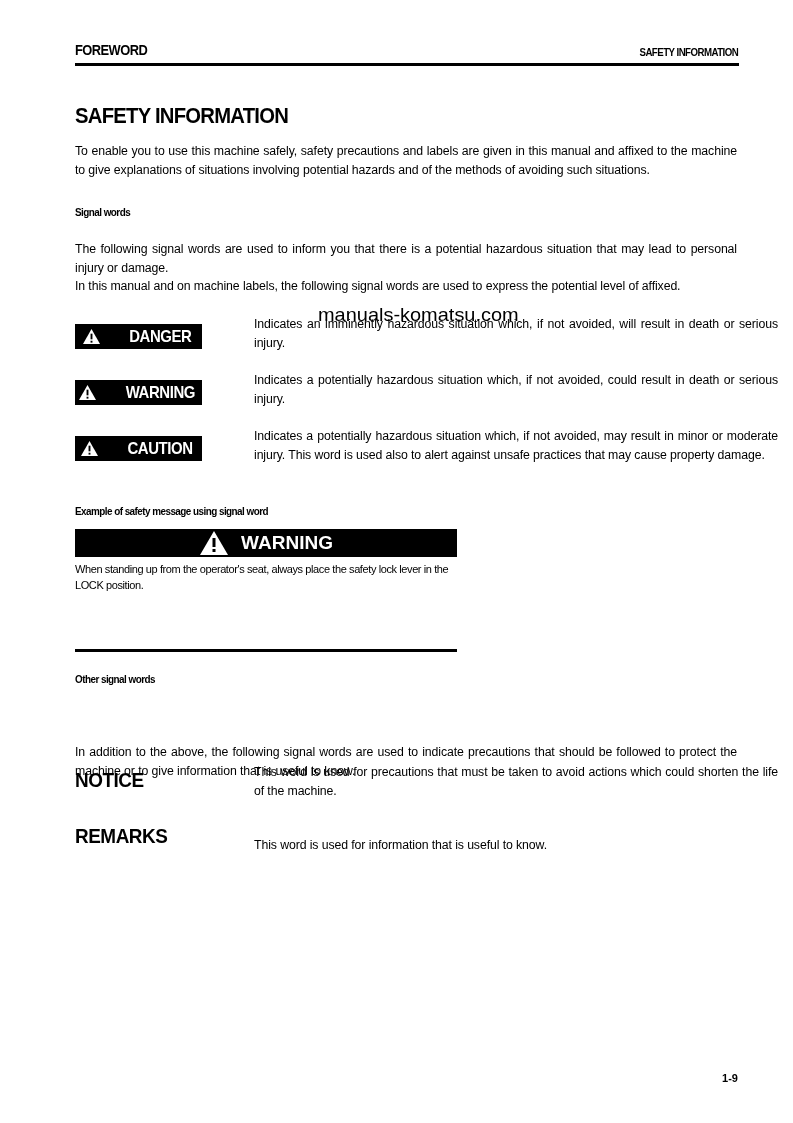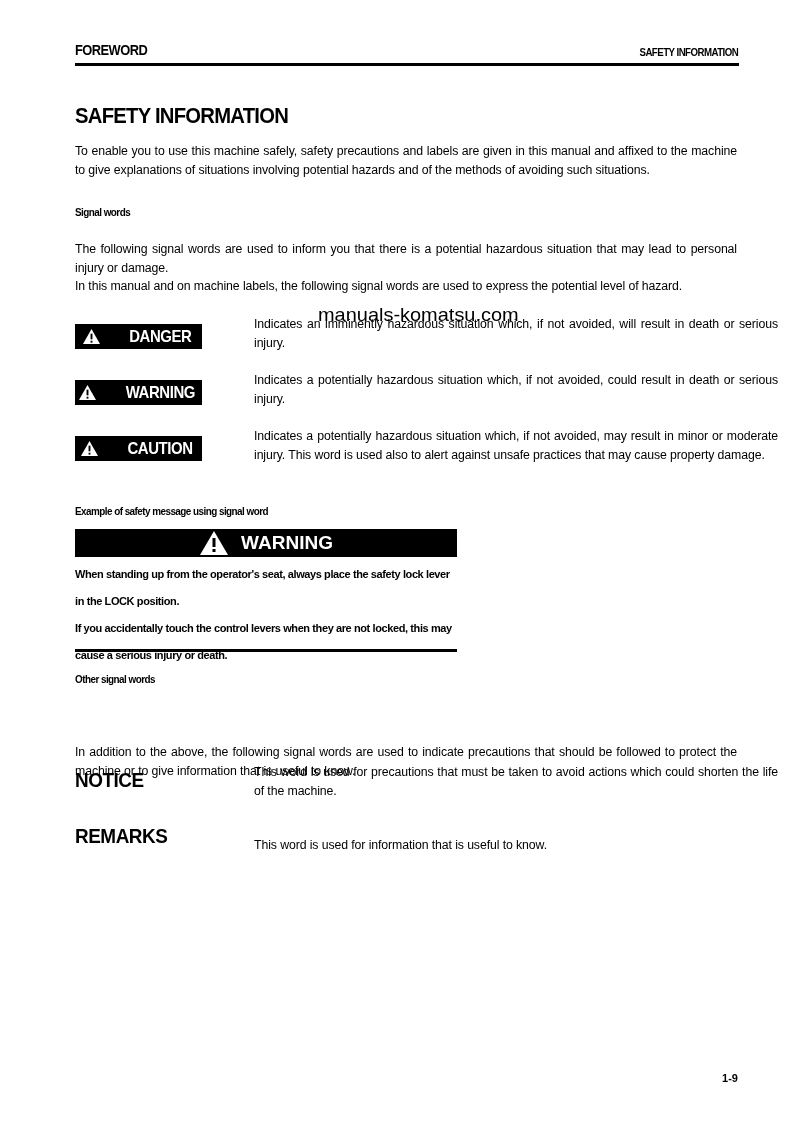--- a/index.html
+++ b/index.html
@@ -45,21 +45,21 @@
     letter-spacing: 0px; transform: scaleX(1.05); transform-origin: left;
   }
   .ex-box { left: 75px; top: 529px; width: 382px; }
   .ex-head {
     height: 28px; background: #000; color: #fff;
     display: flex; align-items: center; justify-content: center; gap: 12px;
     font-weight: bold; font-size: 19px;
   }
   .ex-head svg { width: 30px; height: 26px; }
   .ex-body {
-    font-size: 11px; font-weight: bold; line-height: 27px;
+    font-size: 11px; font-weight: normal; line-height: 16px;
     letter-spacing: -0.4px; margin-top: 4px;
   }
   .ex-rule { left: 75px; top: 649px; width: 382px; height: 3px; background: #000; }
   .sig {
     left: 75px; font-size: 21px; font-weight: bold; letter-spacing: -0.5px;
     transform: scaleX(0.9); transform-origin: left;
   }
   .pageno {
     right: 55px; top: 1072px; font-size: 11px; font-weight: bold;
   }
@@ -69,21 +69,21 @@
 
 <div class="abs hdr-left">FOREWORD</div>
 <div class="abs hdr-right">SAFETY INFORMATION</div>
 <div class="abs hdr-rule"></div>
 
 <div class="abs title">SAFETY INFORMATION</div>
 <div class="abs para" style="top:142px">To enable you to use this machine safely, safety precautions and labels are given in this manual and affixed to the machine to give explanations of situations involving potential hazards and of the methods of avoiding such situations.</div>
 
 <div class="abs sub" style="top:206px">Signal words</div>
 <div class="abs para" style="top:240px">The following signal words are used to inform you that there is a potential hazardous situation that may lead to personal injury or damage.</div>
-<div class="abs para" style="top:277px">In this manual and on machine labels, the following signal words are used to express the potential level of hazard.</div>
+<div class="abs para" style="top:277px">In this manual and on machine labels, the following signal words are used to express the potential level of affixed.</div>
 
 <div class="abs badge" style="top:324px">
   <svg viewBox="0 0 20 18">
       <path d="M10 1 L19 17 L1 17 Z" fill="#fff"></path>
       <rect x="9" y="6" width="2" height="6" fill="#000"></rect>
       <rect x="9" y="13.5" width="2" height="2" fill="#000"></rect>
     </svg>
   <span class="txt">DANGER</span>
 </div>
 <div class="abs desc" style="top:315px">Indicates an imminently hazardous situation which, if not avoided, will result in death or serious injury.</div>
@@ -115,21 +115,20 @@
   <div class="ex-head">
     <svg viewBox="0 0 30 26">
         <path d="M15 1 L29 25 L1 25 Z" fill="#fff"></path>
         <rect x="13.5" y="8" width="3" height="9" fill="#000"></rect>
         <rect x="13.5" y="19" width="3" height="3" fill="#000"></rect>
       </svg>
     <span>WARNING</span>
   </div>
   <div class="ex-body">
     <div>When standing up from the operator's seat, always place the safety lock lever in the LOCK position.</div>
-    <div>If you accidentally touch the control levers when they are not locked, this may cause a serious injury or death.</div>
   </div>
 </div>
 <div class="abs ex-rule"></div>
 
 <div class="abs sub" style="top:673px">Other signal words</div>
 <div class="abs para" style="top:743px">In addition to the above, the following signal words are used to indicate precautions that should be followed to protect the machine or to give information that is useful to know.</div>
 
 <div class="abs sig" style="top:768px">NOTICE</div>
 <div class="abs desc" style="top:763px">This word is used for precautions that must be taken to avoid actions which could shorten the life of the machine.</div>
 

